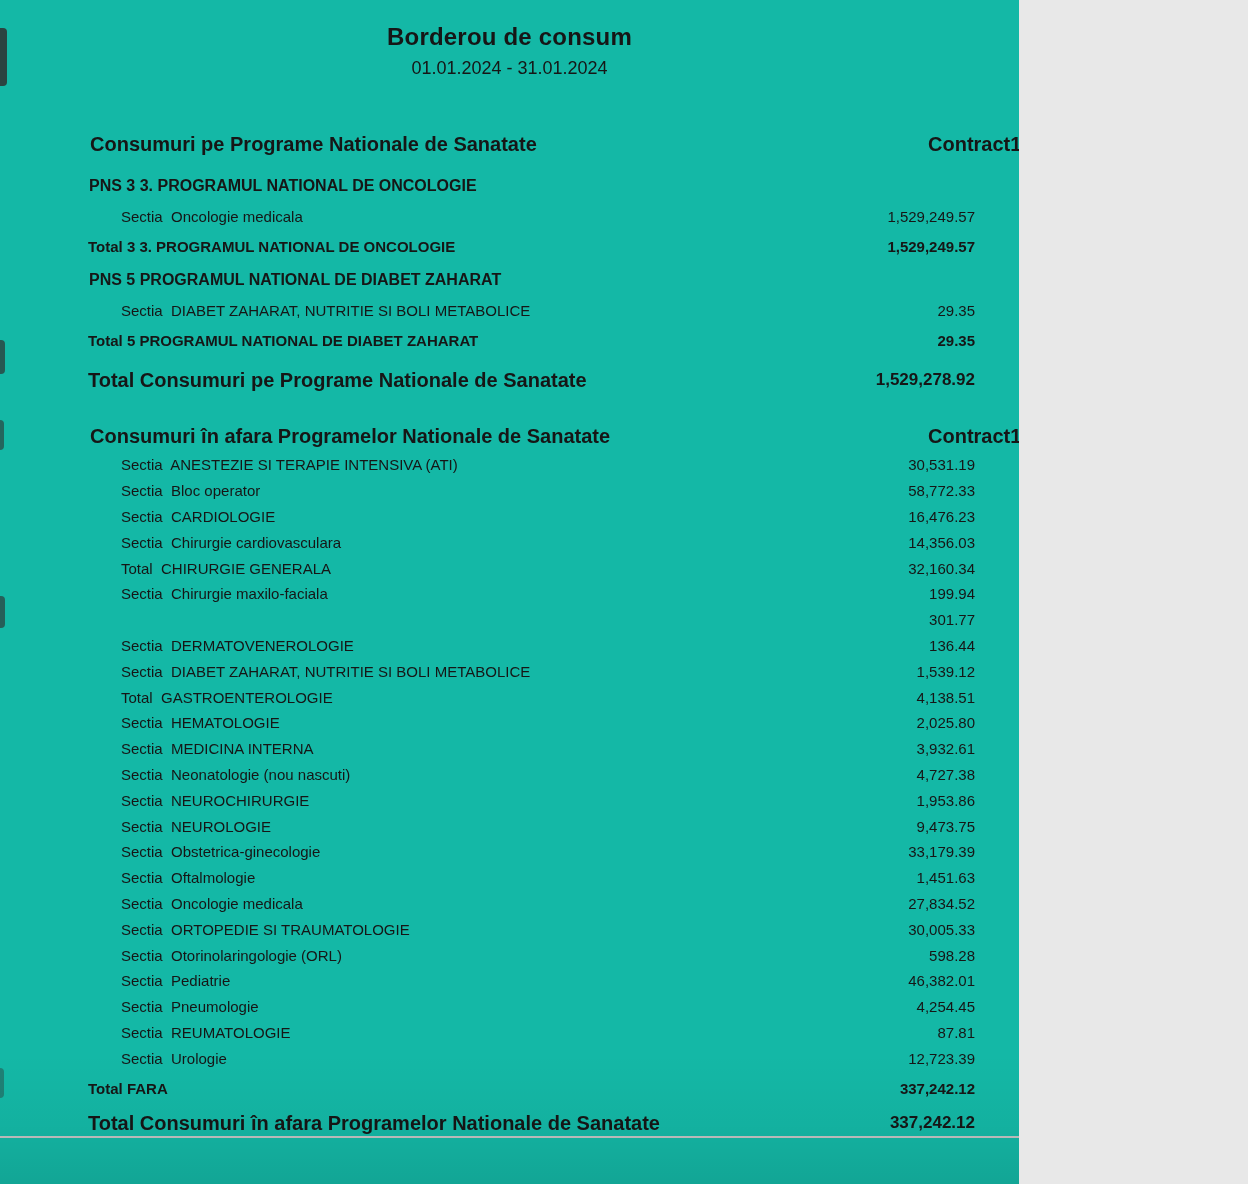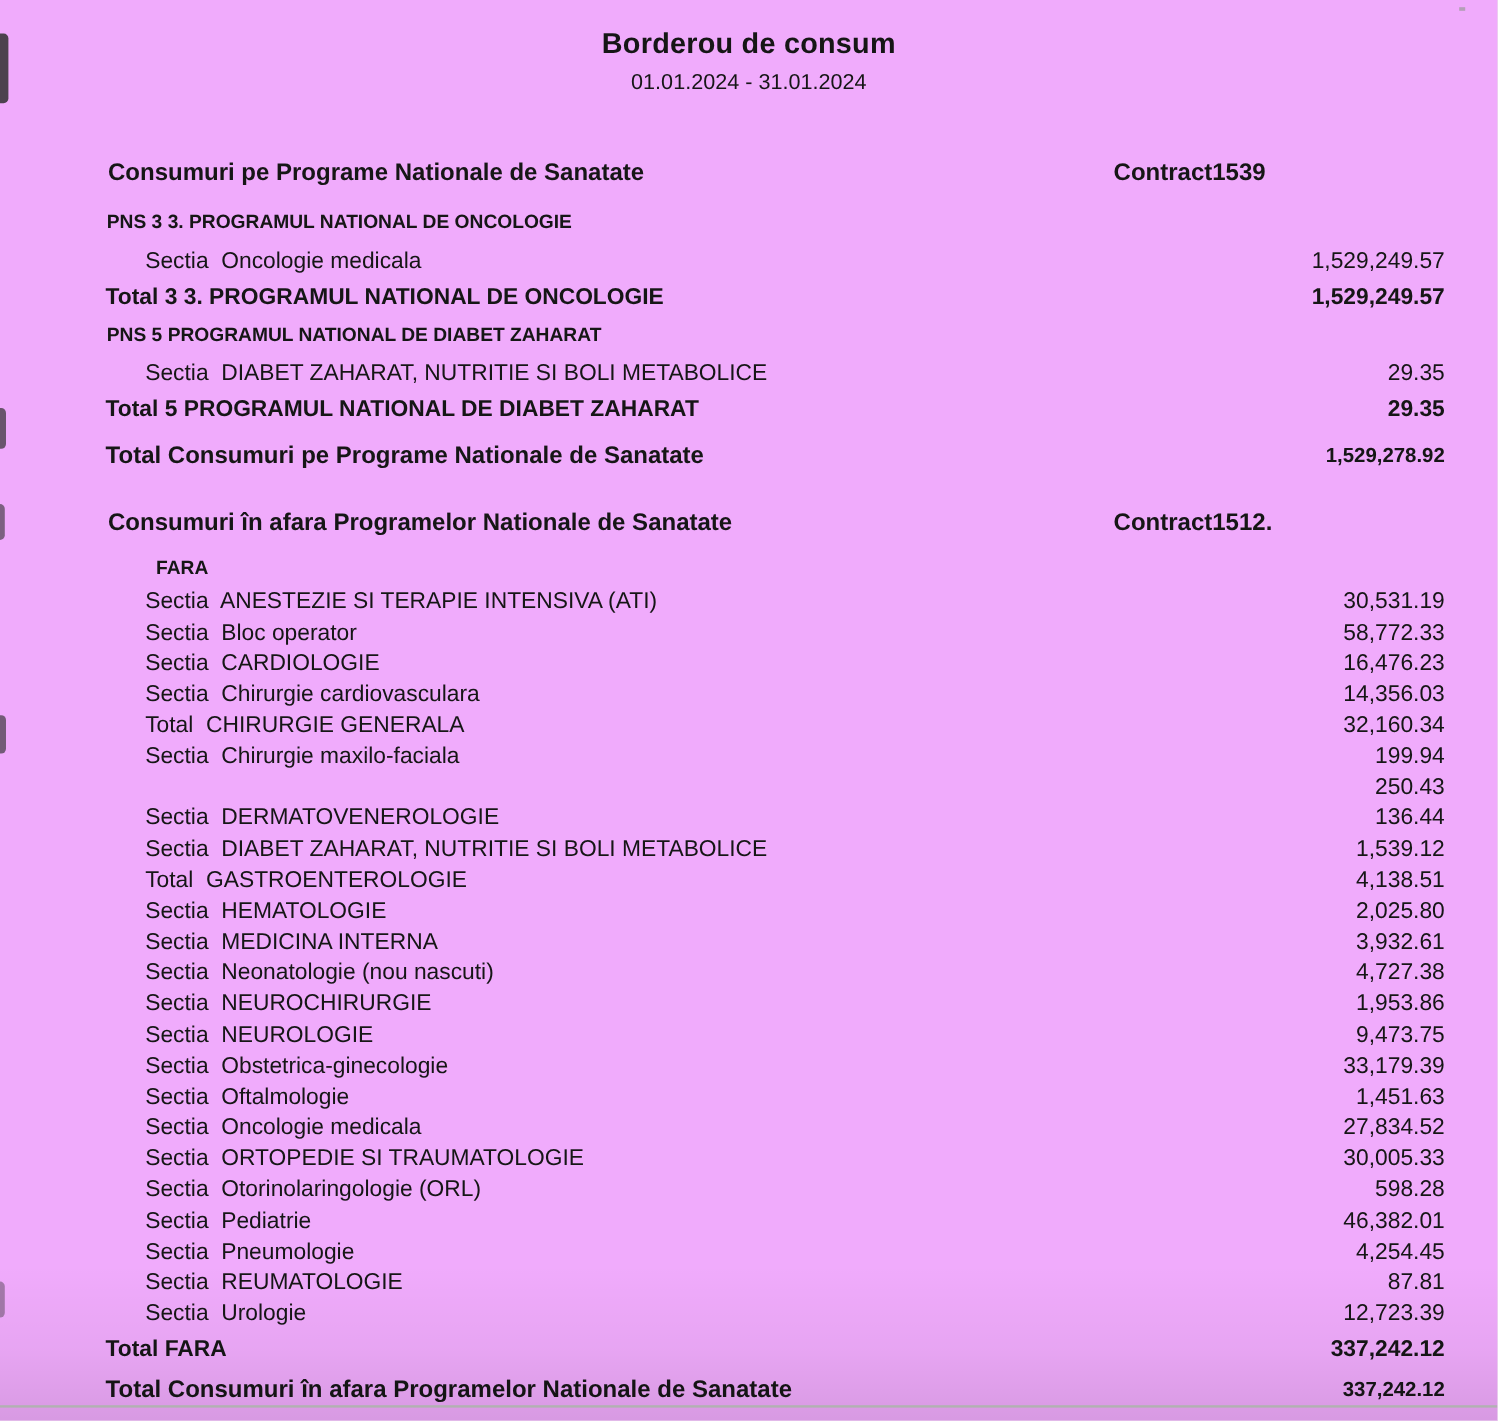--- a/index.html
+++ b/index.html
@@ -2,23 +2,23 @@
 <html><head>
 <meta charset="utf-8">
 <style>
   html, body {
     margin: 0;
     padding: 0;
     background: #e8e8e8;
   }
   .page {
     position: relative;
-    width: 1248px;
+    width: 1019px;
     height: 1184px;
-    background: #f0abfc;
+    background: #14b8a6;
     overflow: hidden;
     font-family: "Liberation Sans", "DejaVu Sans", sans-serif;
     color: #161616;
     -webkit-font-smoothing: antialiased;
   }
   
   .bottom-shade {
     position: absolute;
     left: 0; right: 0; bottom: 0;
     height: 130px;
@@ -80,23 +80,23 @@
     margin-top: 22px;
     padding-left: 89px;
     font-size: 16px;
     font-weight: bold;
     line-height: 18px;
   }
   .group-header.g2 { margin-top: 12px; }
 
   .row {
     display: flex;
-    align-items: flex-end;
+    align-items: center;
     height: 26px;
-    font-size: 19px;
+    font-size: 15px;
   }
   .row .row-label {
     padding-left: 121px;
     white-space: pre;
   }
   .row .row-value {
     margin-left: auto;
     padding-right: 44px;
   }
   .row.data-row { margin-top: 8px; }
@@ -203,21 +203,20 @@
   <div class="section-total">
     <span class="st-label">Total Consumuri pe Programe Nationale de Sanatate</span>
     <span class="st-value">1,529,278.92</span>
   </div>
 
   <div class="sec-header second">
     <span>Consumuri în afara Programelor Nationale de Sanatate</span>
     <span class="contract">Contract1512.</span>
   </div>
 
-  <div class="fara-header">FARA</div>
 
   <div class="fara-rows">
 
       <div class="row">
         <span class="row-label">Sectia  ANESTEZIE SI TERAPIE INTENSIVA (ATI)</span>
         <span class="row-value">30,531.19</span>
       </div>
 
       <div class="row">
         <span class="row-label">Sectia  Bloc operator</span>
@@ -238,21 +237,21 @@
         <span class="row-label">Total  CHIRURGIE GENERALA</span>
         <span class="row-value">32,160.34</span>
       </div>
 
       <div class="row">
         <span class="row-label">Sectia  Chirurgie maxilo-faciala</span>
         <span class="row-value">199.94</span>
       </div>
 
       <div class="row">
-        <span class="row-value">250.43</span>
+        <span class="row-value">301.77</span>
       </div>
 
       <div class="row">
         <span class="row-label">Sectia  DERMATOVENEROLOGIE</span>
         <span class="row-value">136.44</span>
       </div>
 
       <div class="row">
         <span class="row-label">Sectia  DIABET ZAHARAT, NUTRITIE SI BOLI METABOLICE</span>
         <span class="row-value">1,539.12</span>

